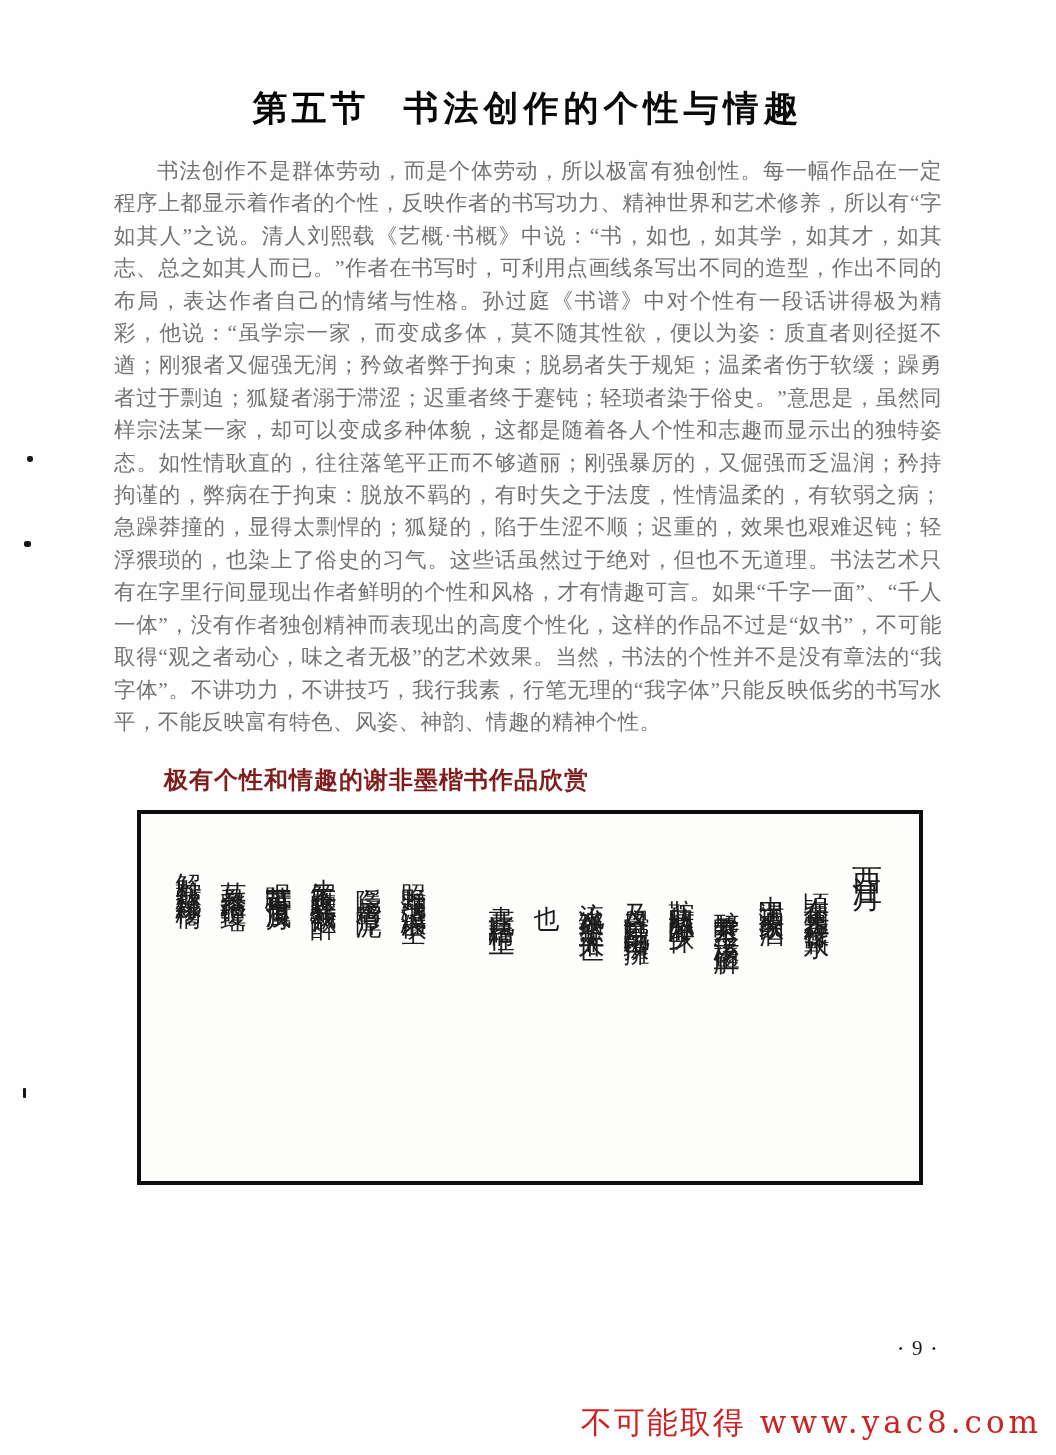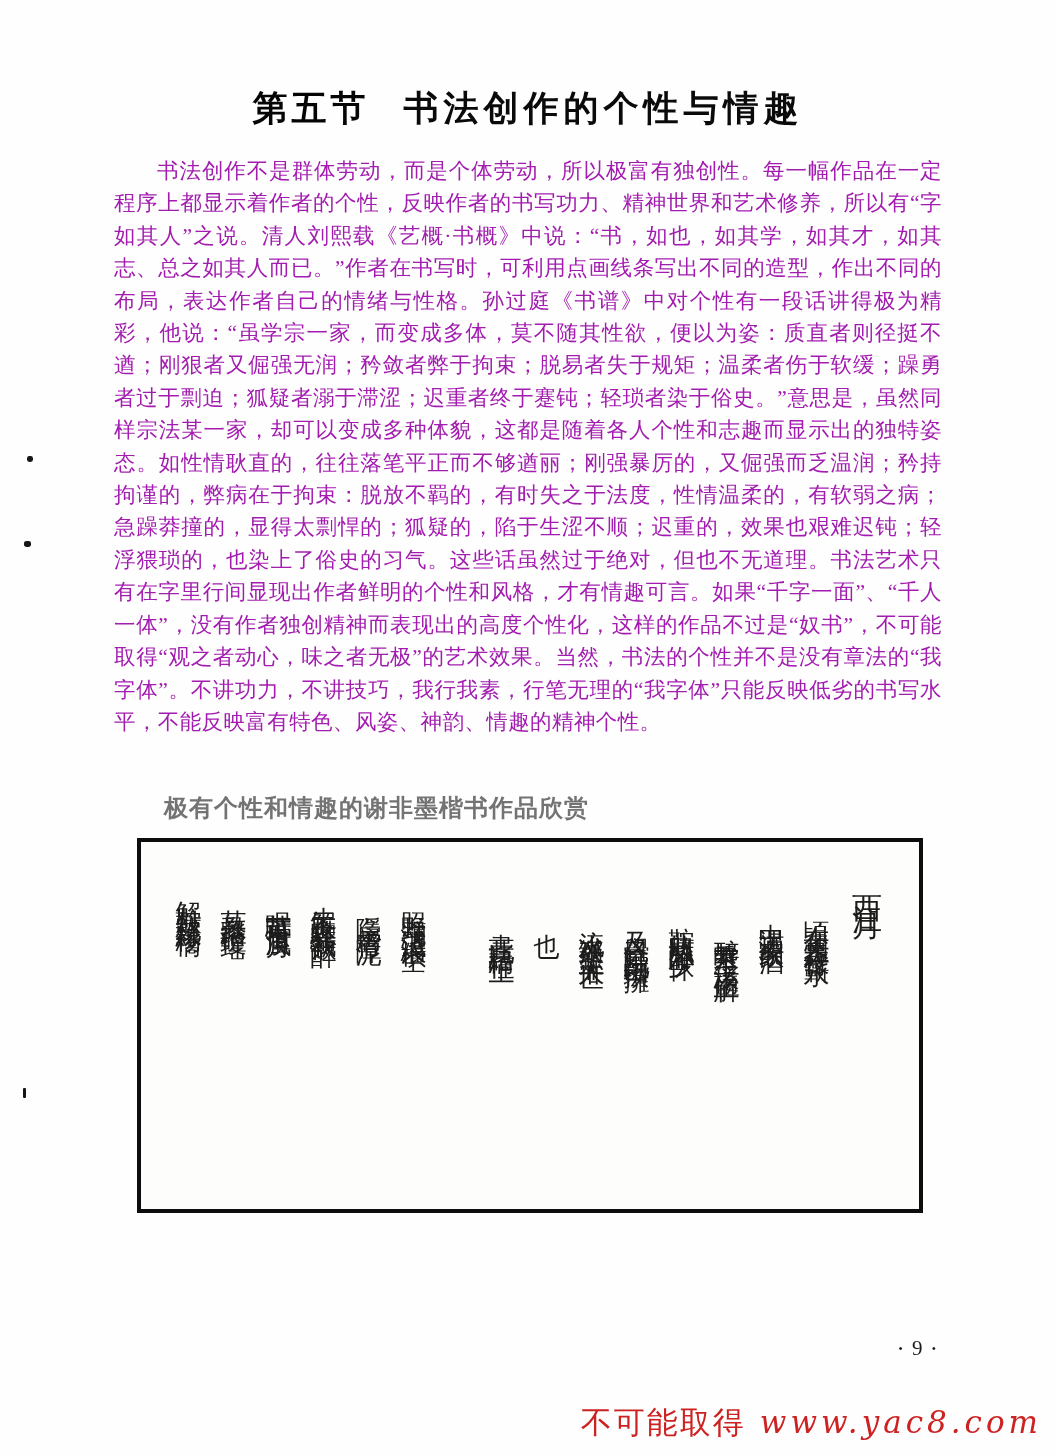--- a/index.html
+++ b/index.html
@@ -34,30 +34,30 @@
   }
   
   .body-text{
     width:828px;
     margin:26px 112px 0 114px;
     font-size:21.5px;
     line-height:32.4px;
     letter-spacing:0.4px;
     text-align:justify;
     text-indent:2em;
-    color:#a21caf;
+    color:#737373;
   }
   
   .art-caption{
-    margin:54px 0 0 164px;
+    margin:26px 0 0 164px;
     font-family:"DejaVu Sans", sans-serif;
     font-weight:700;
     font-size:24px;
     letter-spacing:1px;
-    color:#737373;
+    color:#7f1d1d;
   }
   
   .art-frame{
     box-sizing:border-box;
     margin:14px 0 0 137px;
     width:786px;
     height:375px;
     border:4px solid #0d0d0d;
     background:#fdfdfc;
     padding:0 34px 0 10px;
@@ -101,21 +101,21 @@
   .page-number .dot{font-size:12px;vertical-align:2px;}
   .watermark{
     position:absolute;
     top:1402px;right:14px;
     font-size:31px;
     letter-spacing:2px;
     color:#cc2222;
     white-space:nowrap;
   }
   .watermark .wm-cn{font-family:"Liberation Serif", serif;margin-right:14px;}
-  .watermark .wm-url{font-family:"DejaVu Serif", serif;letter-spacing:4px;font-style:italic;}
+  .watermark .wm-url{font-family:"DejaVu Serif", serif;letter-spacing:4px;}
   
   .speck{position:absolute;background:#161616;border-radius:40%;}
   .speck.s1{left:27px;top:456px;width:6px;height:6px;}
   .speck.s2{left:24px;top:541px;width:7px;height:6px;}
   .speck.s3{left:23px;top:1088px;width:3px;height:10px;border-radius:1px;}
 </style>
 </head>
 <body>
 
 <div class="page">

